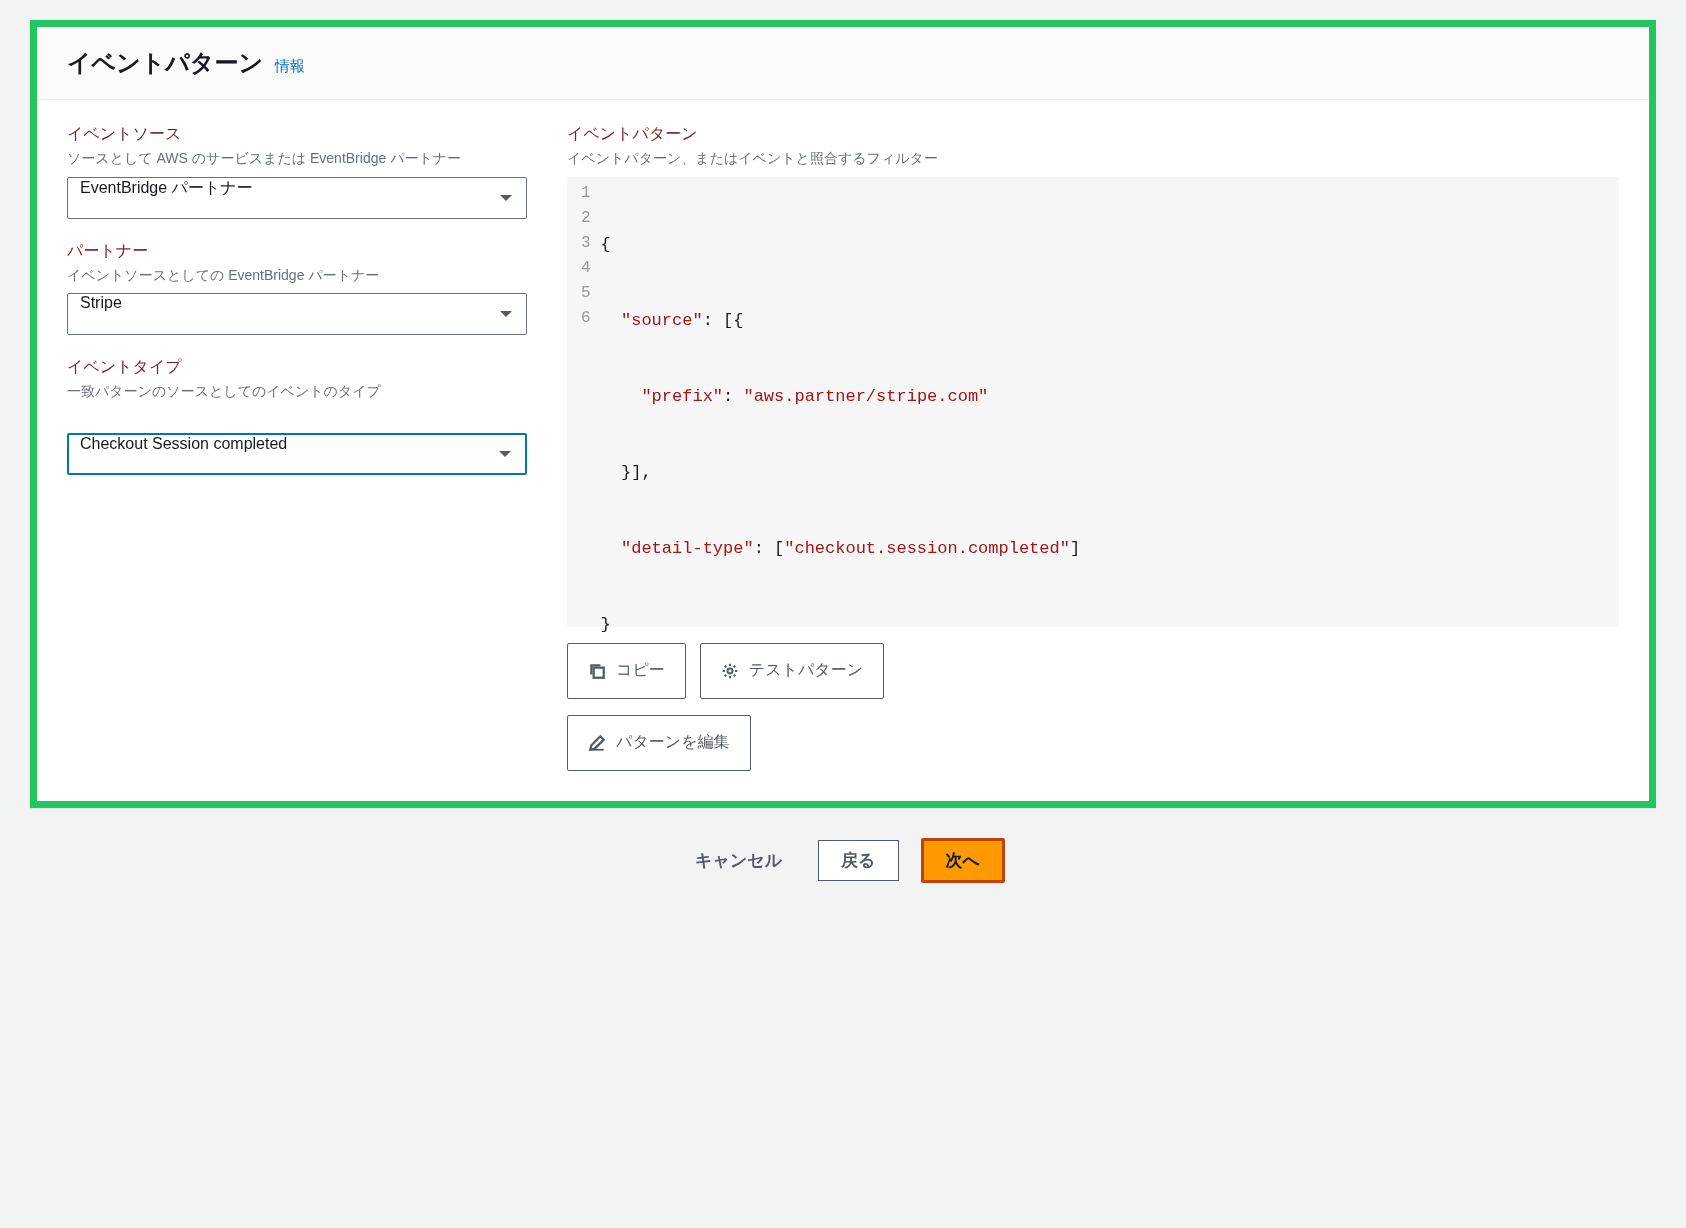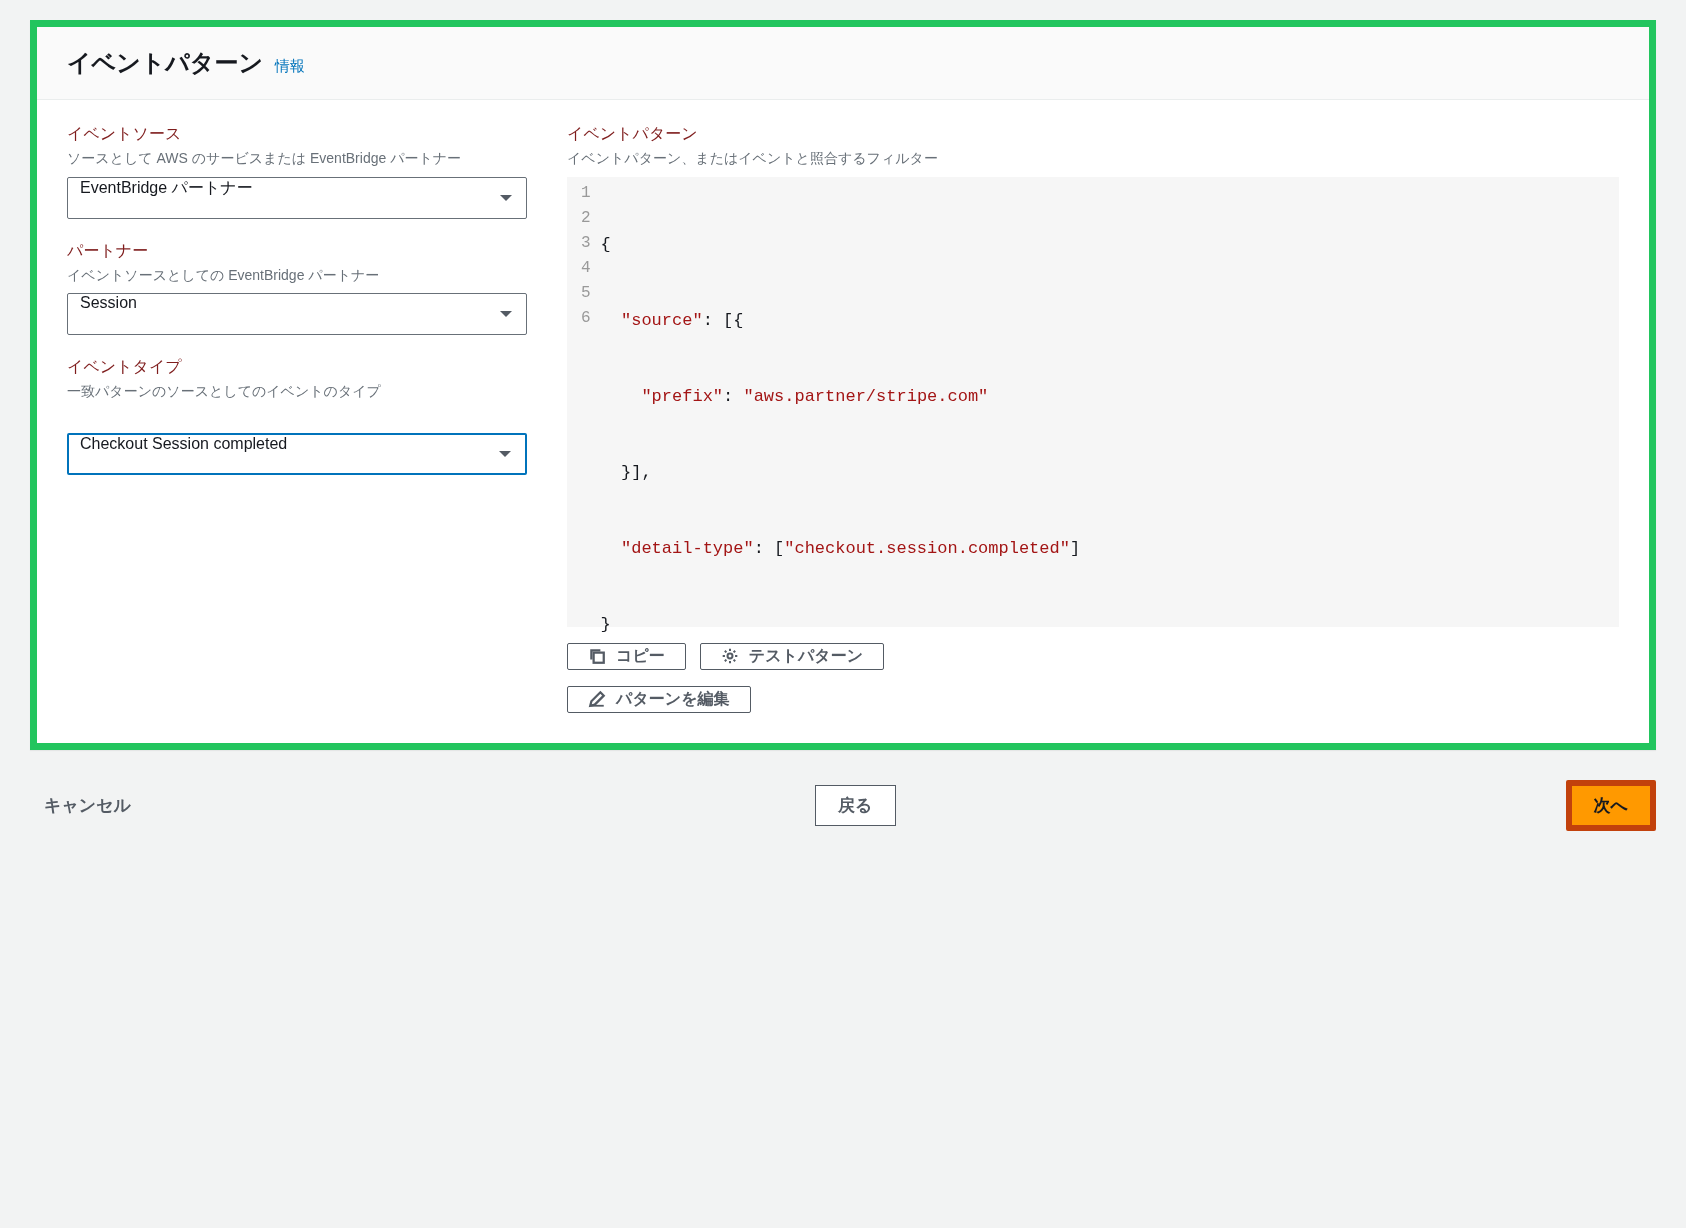--- a/index.html
+++ b/index.html
@@ -113,34 +113,34 @@
   .button-row {
     display: flex;
     gap: 14px;
     margin-top: 16px;
     flex-wrap: wrap;
   }
   .btn {
     display: inline-flex;
     align-items: center;
     gap: 10px;
-    height: 27px;
+    height: 56px;
     padding: 0 20px;
     border: 1px solid #545b64;
     border-radius: 2px;
     background: #ffffff;
     color: #545b64;
     font-size: 16px;
-    font-weight: 700;
+    font-weight: 400;
     cursor: pointer;
   }
   .btn svg { width: 18px; height: 18px; }
   .footer {
     display: flex;
-    justify-content: space-between;
+    justify-content: center;
     align-items: center;
     gap: 22px;
     padding: 30px 0 0 0;
   }
   .btn-link {
     background: transparent;
     border: none;
     color: #545b64;
     font-size: 17px;
     font-weight: 700;
@@ -152,21 +152,21 @@
     border: 1px solid #545b64;
     color: #545b64;
     font-size: 17px;
     font-weight: 700;
     padding: 8px 22px;
     border-radius: 0;
     cursor: pointer;
   }
   .btn-primary {
     background: #ff9900;
-    border: 6px solid #c2410c;
+    border: 3px solid #c2410c;
     color: #16191f;
     font-size: 17px;
     font-weight: 700;
     padding: 8px 22px;
     border-radius: 2px;
     cursor: pointer;
   }
 </style>
 </head>
 <body>
@@ -186,21 +186,21 @@
         <div class="select">
           <span>EventBridge パートナー</span>
           <span class="select-caret"></span>
         </div>
       </div>
 
       <div class="form-group">
         <label class="form-label">パートナー</label>
         <div class="form-hint">イベントソースとしての EventBridge パートナー</div>
         <div class="select">
-          <span>Session</span>
+          <span>Stripe</span>
           <span class="select-caret"></span>
         </div>
       </div>
 
       <div class="form-group">
         <label class="form-label">イベントタイプ</label>
         <div class="form-hint">一致パターンのソースとしてのイベントのタイプ</div>
         <div class="select focused">
           <span>Checkout Session completed</span>
           <span class="select-caret"></span>

